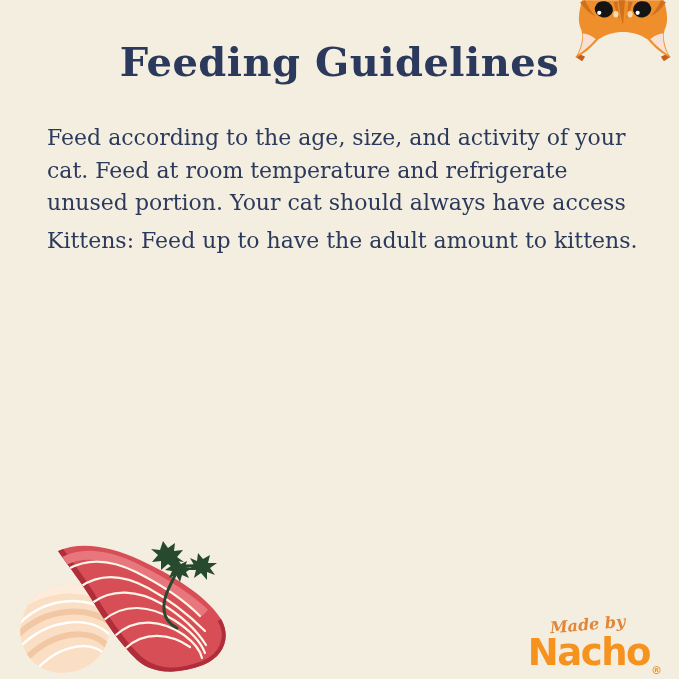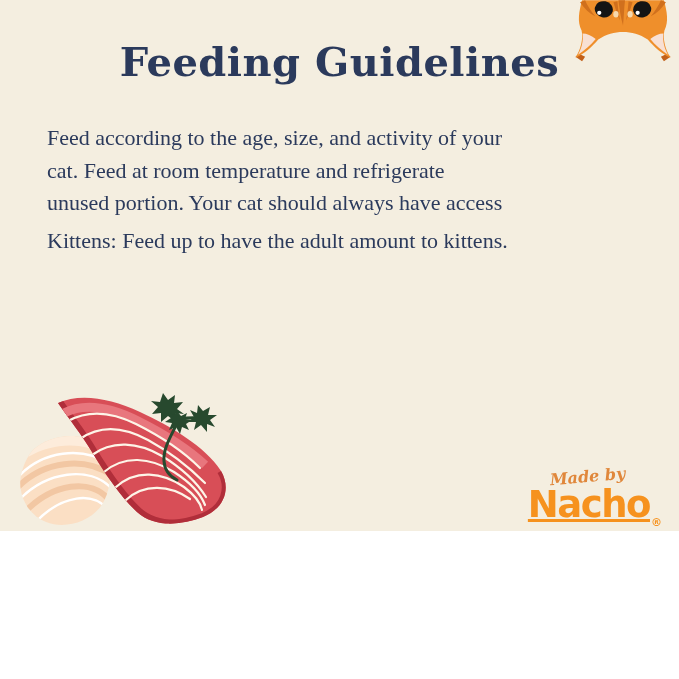--- a/index.html
+++ b/index.html
@@ -6,34 +6,34 @@
     --background:#f4eee0; --heading:#2b3a5c; --body-text:#2b3a5c;
     --brand-orange:#f6921e; --brand-script:#e0873b;
     --cat-orange:#ef8f2b; --cat-stripe:#d0701d; --cat-inner-ear:#f8e0d4; --cat-eye:#141414;
     --salmon-red:#d84e57; --salmon-dark:#b02e3a; --salmon-light:#e8767d; --salmon-line:#fdf5e8;
     --fish-pale:#fbdfc4; --fish-pale-stripe:#f2c7a3; --fish-pale-light:#fdecdb;
     --parsley-green:#27492e;
   }
   *{margin:0;padding:0;box-sizing:border-box;}
   html,body{background:#fff;}
   .page{
-    position:relative; width:679px; height:531px; overflow:hidden;
+    position:relative; width:679px; height:679px; overflow:hidden;
     background:var(--background);
     font-family:"DejaVu Serif","Liberation Serif",serif;
   }
   .title{
     position:absolute; top:40px; left:0; width:100%;
     text-align:center; font-size:40px; line-height:1.1; font-weight:bold;
     letter-spacing:0.5px; color:var(--heading);
   }
   .bodytext{
     position:absolute; top:122px; left:47px; width:600px;
     font-size:22px; line-height:32.5px; color:var(--body-text);
   }
-  .bodytext p{margin:0 12px 5px 0;font-family:Liberation Serif, serif;}
+  .bodytext p{margin:0 12px 5px 0;}
   .tline{display:block; white-space:nowrap;}
   .cat-svg{position:absolute; top:0; right:7px; width:98px; height:63px;}
   .salmon-svg{position:absolute; left:12px; bottom:0; width:225px; height:140px;}
   .cat-fur{fill:var(--cat-orange);}
   .cat-stripe{fill:var(--cat-stripe);}
   .cat-inner{fill:var(--cat-inner-ear);}
   .cat-tuft{fill:#c2601a;}
   .cat-eye{fill:var(--cat-eye);}
   .cat-glint{fill:#ffffff;}
   .cat-brow{fill:#f6d9ad;}
@@ -52,21 +52,20 @@
   }
   .madeby{
     font-family:"DejaVu Serif","Liberation Serif",serif;
     font-style:italic; font-weight:bold; font-size:16px;
     color:var(--brand-script); transform:rotate(-5deg); margin-right:14px;
   }
   .nacho{
     font-family:"DejaVu Sans","Liberation Sans",sans-serif;
     font-weight:bold; font-size:37px; line-height:1; letter-spacing:-1.5px;
     color:var(--brand-orange);
-    text-decoration:underline;
   }
   .reg{font-size:11px; letter-spacing:0; position:relative; top:9px; left:1px;}
 </style>
 </head>
 <body>
 
 <div class="page">
 
   <svg class="cat-svg" viewBox="0 0 97 62" aria-hidden="true">
     <g>

